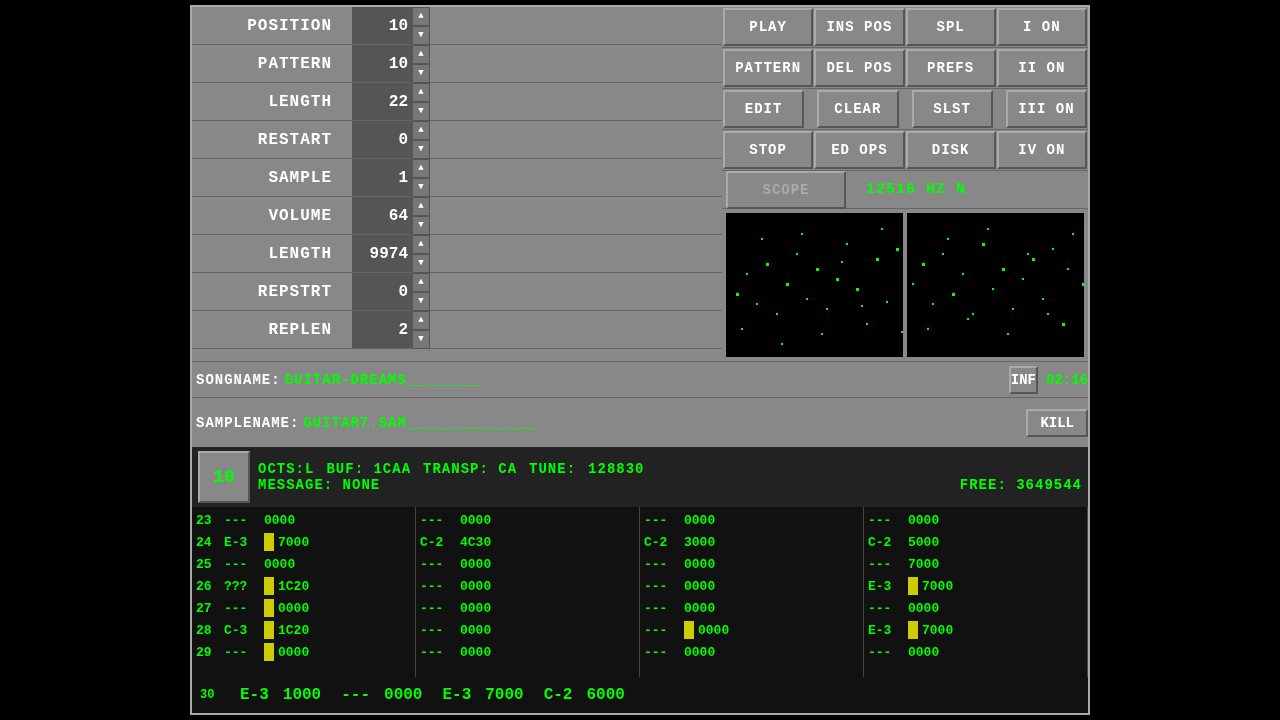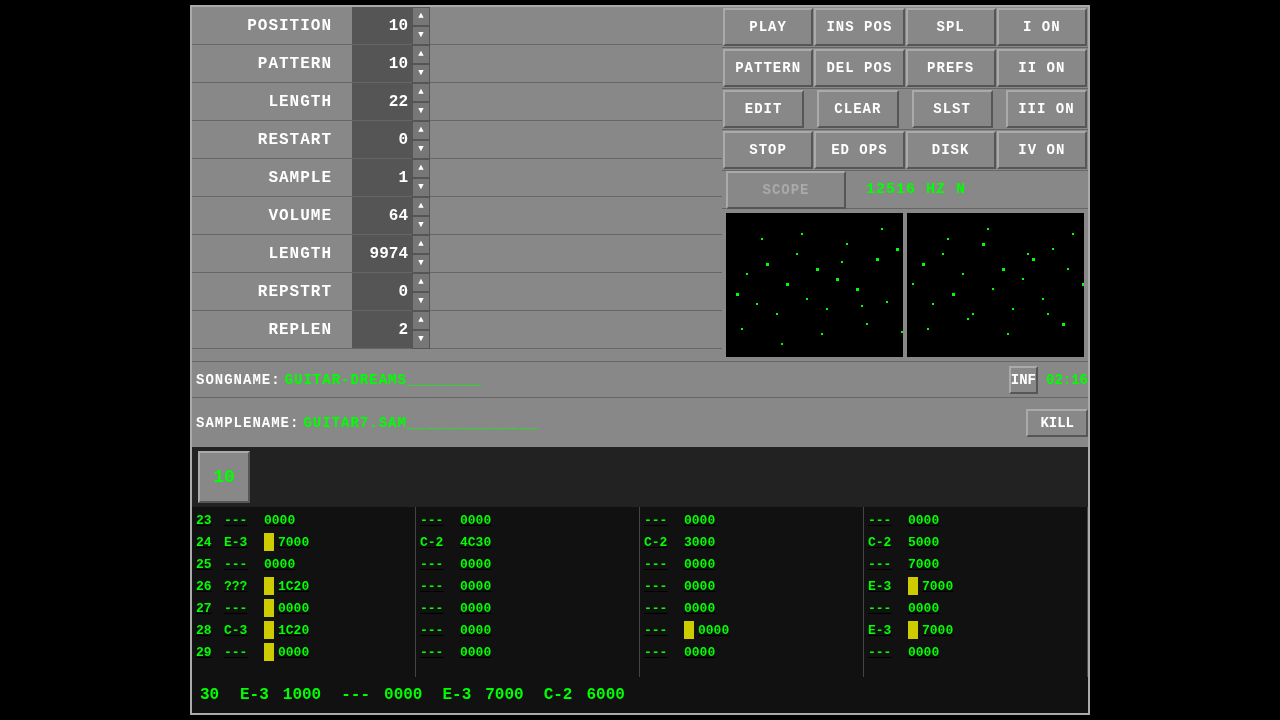--- a/index.html
+++ b/index.html
@@ -145,41 +145,40 @@
     }
     .pattern-grid {
       display: grid;
       grid-template-columns: repeat(4, 1fr);
       background: #111;
       min-height: 170px;
     }
     .pattern-col {
       border-right: 1px solid #444;
       padding: 2px;
-      text-decoration: underline;
     }
     .pattern-row {
       display: flex;
       gap: 4px;
       height: 22px;
       align-items: center;
       padding: 0 2px;
     }
     .p-num { color: #0f0; font-size: 13px; font-weight: bold; width: 24px; }
     .p-note { color: #0f0; font-size: 13px; font-weight: bold; width: 36px; }
     .p-val { color: #0f0; font-size: 13px; font-weight: bold; width: 40px; }
     .bottom-status {
       background: #111;
       display: flex;
       align-items: center;
       height: 36px;
       padding: 0 8px;
       gap: 8px;
     }
-    .b-num { color: #0f0; font-size: 16px; font-weight: bold; width: 32px; }
+    .b-num { color: #0f0; font-size: 12px; font-weight: bold; width: 32px; }
     .b-val { color: #0f0; font-size: 16px; font-weight: bold; }
     .kill-btn {
       background: #888;
       border: 2px outset #aaa;
       color: #fff;
       font-size: 14px;
       font-weight: bold;
       padding: 4px 12px;
       cursor: pointer;
       margin-left: auto;
@@ -417,20 +416,33 @@
   </div>
 
   <div class="samplename-row">
     <span class="label-sm">SAMPLENAME:</span>
     <span class="value-green">GUITAR7.SAM______________</span>
     <div class="kill-btn">KILL</div>
   </div>
 
   <div class="info-row">
     <div class="info-num">10</div>
+    <div style="flex:1;">
+      <div style="display:flex;gap:12px;">
+        <span class="info-text">OCTS:L</span>
+        <span class="info-text">BUF: 1CAA</span>
+        <span class="info-text">TRANSP: CA</span>
+        <span class="info-text">TUNE:</span>
+        <span class="info-text">128830</span>
+      </div>
+      <div style="display:flex;gap:12px;">
+        <span class="info-text">MESSAGE: NONE</span>
+        <span class="info-text" style="margin-left:auto;">FREE: 3649544</span>
+      </div>
+    </div>
   </div>
 
   <div class="pattern-grid">
 
     <div class="pattern-col">
       <div class="pattern-row">
         <span class="p-num">23</span>
         <span class="p-note">---</span>
         <span class="p-val">0000</span>
       </div>

